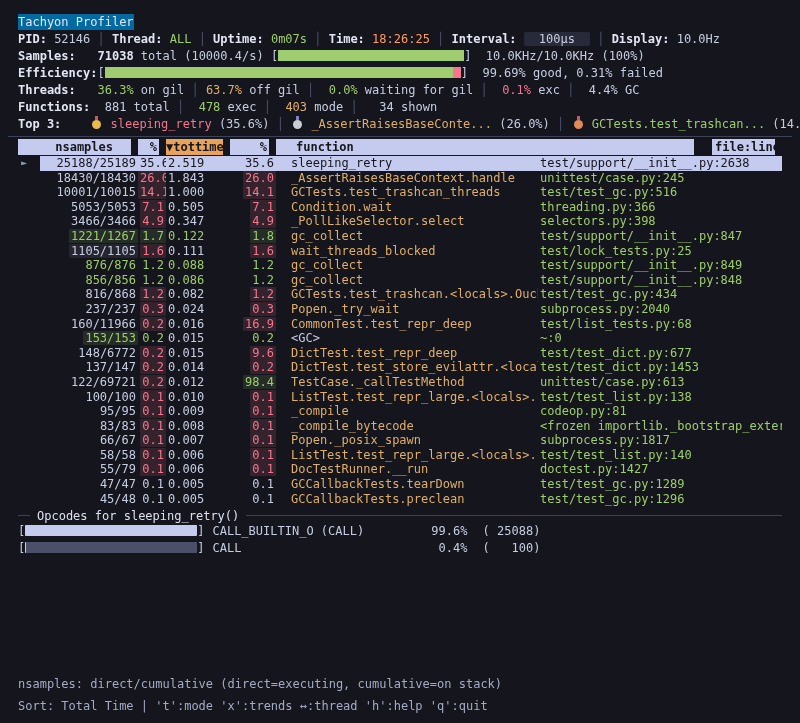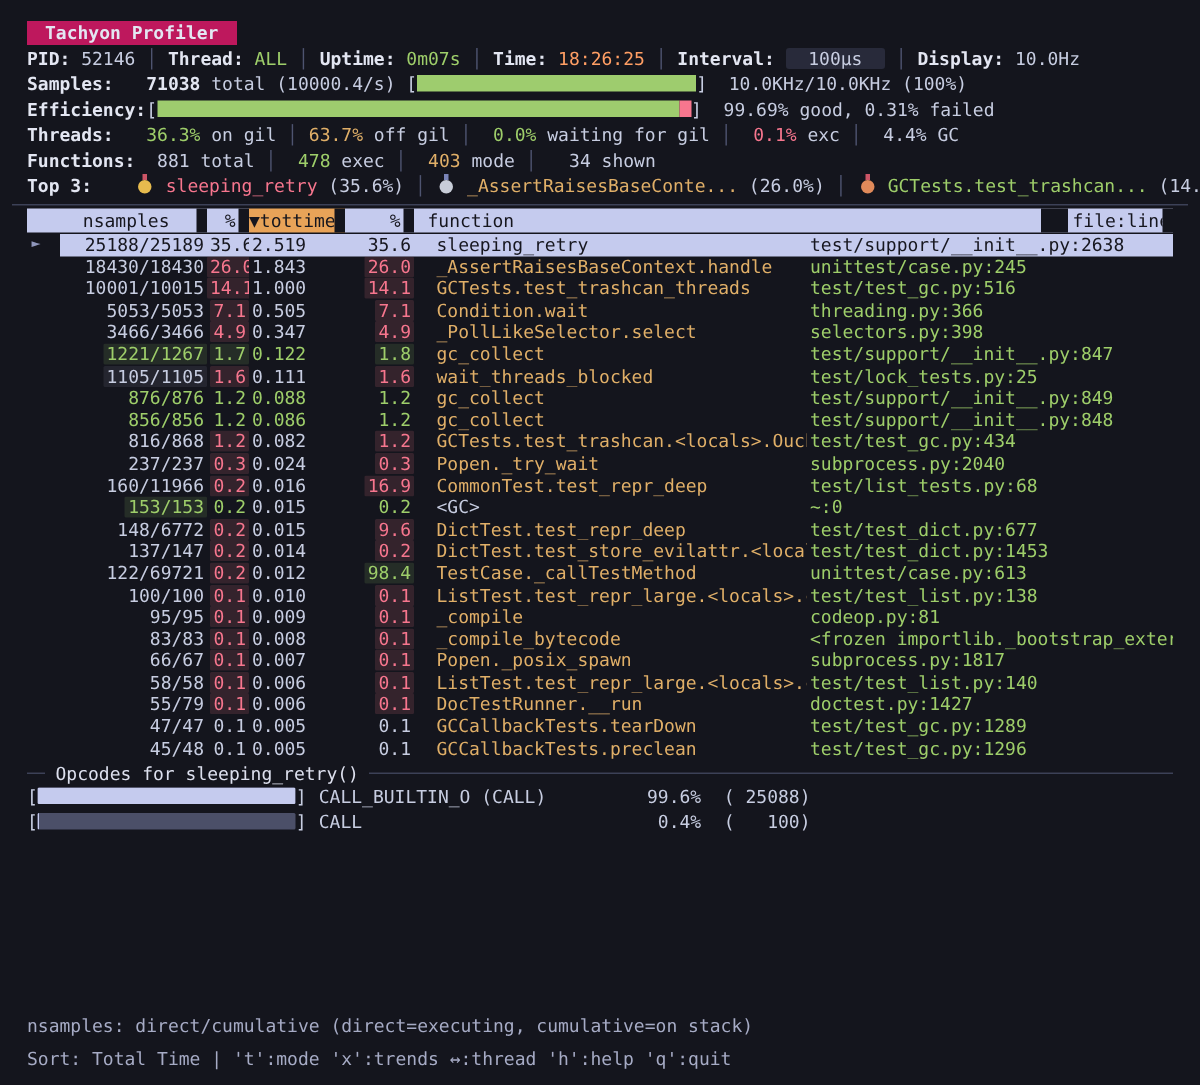--- a/index.html
+++ b/index.html
@@ -17,47 +17,47 @@
   }
   .line{height:17px;line-height:17px;white-space:pre}
   .c-green{color:var(--green)!important}
   .c-red{color:var(--red)!important}
   .c-yellow{color:var(--yellow)!important}
   .c-orange{color:var(--orange)!important}
   .c-dim{color:var(--dim)!important}
   .c-fgc{color:var(--fg)!important}
   .c-label{color:var(--label);font-weight:bold}
   .chip{background:#282a3a;padding:0 15px;border-radius:2px}
-  .title-chip{background:#be185d;padding:1px 12px;color:var(--label);font-weight:bold}
+  .title-chip{background:#0369a1;padding:1px 0;color:var(--label);font-weight:normal}
 
   
   .bar{display:inline-block;height:11px;vertical-align:-1px;font-size:0;white-space:nowrap}
   .bar-samples{width:186px}
   .bar-eff{width:356px}
   .bar .fill{display:inline-block;height:100%}
   .f-green{background:#9ecc6e}
   .f-red{background:#f7768e}
 
   
   .medal{display:inline-block;width:9px;height:9px;border-radius:50%;position:relative;margin:0 2px;vertical-align:-1px}
   .medal::before{content:"";position:absolute;left:3px;top:-4px;width:3px;height:4px}
   .medal.gold{background:#e7bb4e}.medal.gold::before{background:#cc5566}
   .medal.silver{background:#c8cdd8}.medal.silver::before{background:#7a84b8}
   .medal.bronze{background:#e08a5a}.medal.bronze::before{background:#cc5566}
 
   .sep{border-top:1px solid var(--line);margin:3px -10px 2px -10px}
 
   
   .thead{display:flex;height:16px;line-height:16px;white-space:pre}
-  .hcell{background:var(--lav);color:var(--darktext);font-weight:normal;border-right:7px solid var(--bg);overflow:hidden;cursor:pointer}
+  .hcell{background:var(--lav);color:var(--darktext);font-weight:bold;border-right:7px solid var(--bg);overflow:hidden;cursor:pointer}
   .h-ns{width:120px;text-align:right;padding-right:18px}
   .h-p1{width:28px;text-align:right;padding-right:2px}
   .h-tt{width:64px;text-align:right;padding-right:4px;background:var(--amber)}
   .h-p2{width:46px;text-align:right;padding-right:2px}
-  .h-fn{flex:1;padding-left:9px;border-right:18px solid var(--bg)}
+  .h-fn{flex:1;padding-left:20px;border-right:18px solid var(--bg)}
   .h-file{width:70px;padding-left:3px}
 
   .tbody{margin-top:1px}
   .trow{display:flex;height:14.6px;line-height:14.6px;white-space:pre;align-items:center}
   .cell{display:block;overflow:hidden}
   .cell span{padding:0 2px;border-radius:1px}
   .c-arrow{width:22px;padding-left:1px;font-size:10px}
   .c-arrow span{color:#8f96bb}
   .c-ns{width:98px;text-align:right}
   .c-p1{width:28px;text-align:right}

